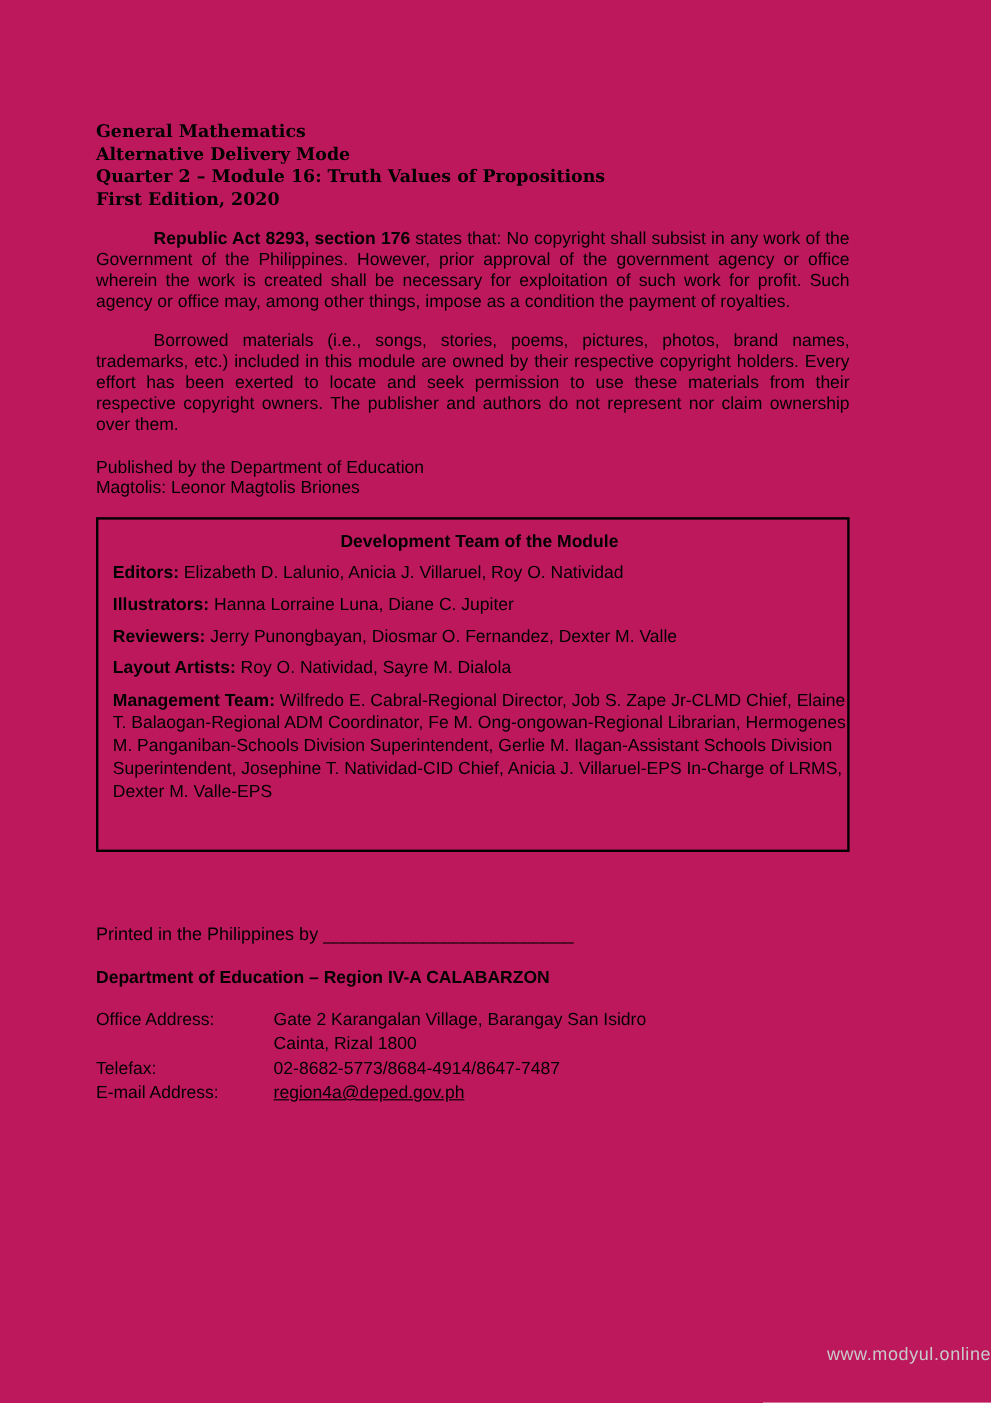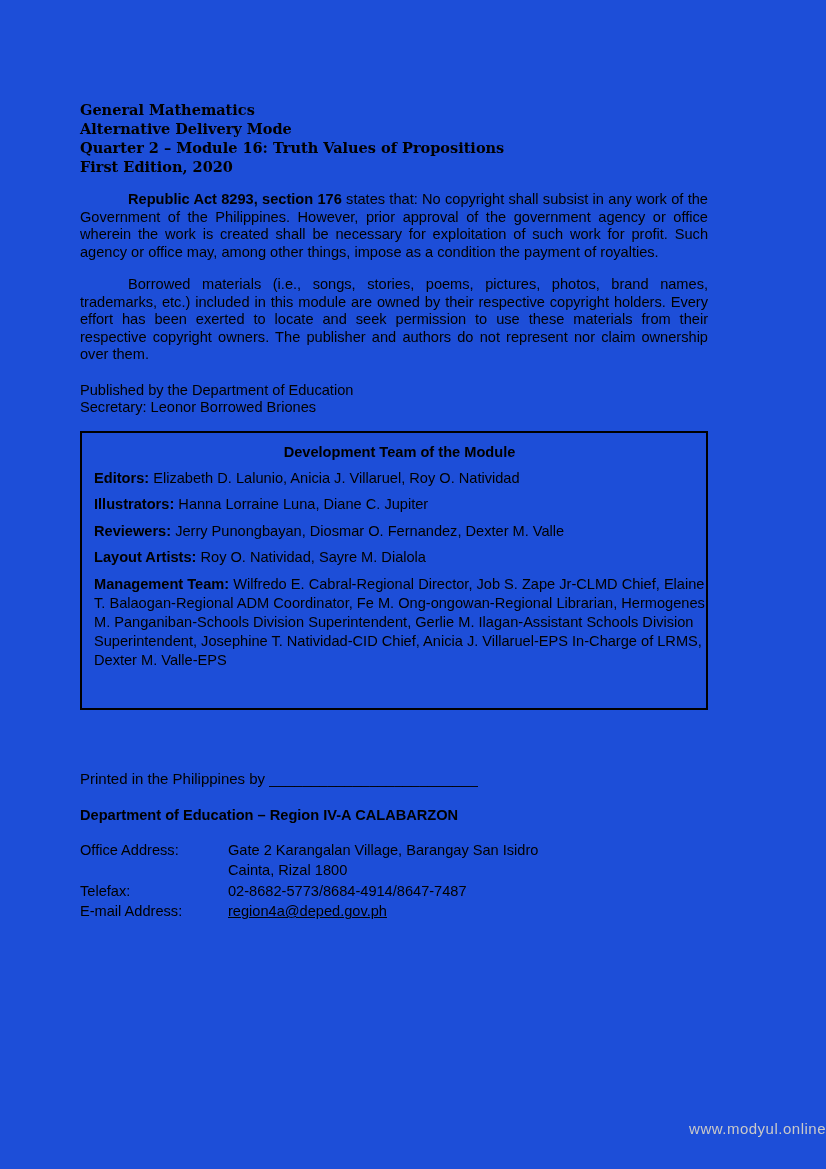--- a/index.html
+++ b/index.html
@@ -1,21 +1,21 @@
 <!DOCTYPE html>
 <html><head>
 <meta charset="utf-8">
 <style>
   * { margin: 0; padding: 0; box-sizing: border-box; }
   html, body { background: #ffffff; }
   .page {
     position: relative;
     width: 826px;
     height: 1169px;
-    background: #1d4ed8;
+    background: #be185d;
     font-family: "Liberation Sans", sans-serif;
     color: #000000;
     overflow: hidden;
   }
   .content {
     position: absolute;
     left: 80px;
     top: 100px;
     width: 628px;
   }
@@ -105,21 +105,21 @@
       <div>Quarter 2 – Module 16: Truth Values of Propositions</div>
       <div>First Edition, 2020</div>
     </div>
 
     <p class="para"><b>Republic Act 8293, section 176</b><span> states that: No copyright shall subsist in any work of the Government of the Philippines. However, prior approval of the government agency or office wherein the work is created shall be necessary for exploitation of such work for profit. Such agency or office may, among other things, impose as a condition the payment of royalties.</span></p>
 
     <p class="para second">Borrowed materials (i.e., songs, stories, poems, pictures, photos, brand names, trademarks, etc.) included in this module are owned by their respective copyright holders. Every effort has been exerted to locate and seek permission to use these materials from their respective copyright owners. The publisher and authors do not represent nor claim ownership over them.</p>
 
     <div class="pub-block">
       <div>Published by the Department of Education</div>
-      <div>Secretary: Leonor Borrowed Briones</div>
+      <div>Magtolis: Leonor Magtolis Briones</div>
     </div>
 
     <div class="dev-box">
       <div class="dev-title">Development Team of the Module</div>
 
 
       <div class="dev-entry"><b>Editors:</b><span> Elizabeth D. Lalunio, Anicia J. Villaruel, Roy O. Natividad</span></div>
 
       <div class="dev-entry"><b>Illustrators:</b><span> Hanna Lorraine Luna, Diane C. Jupiter</span></div>
 

